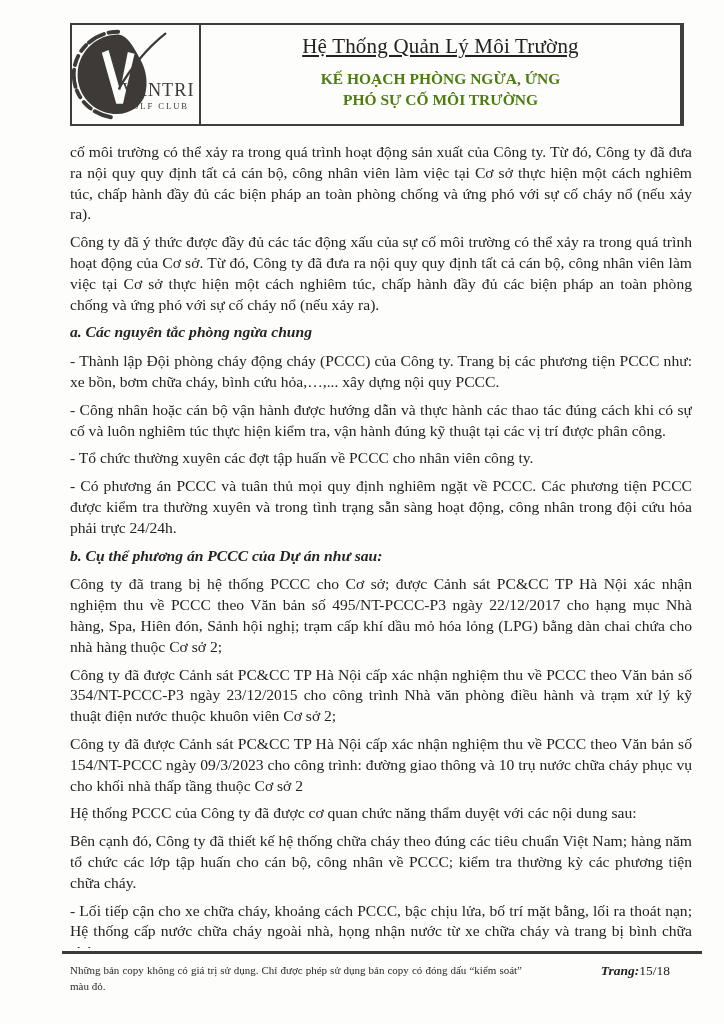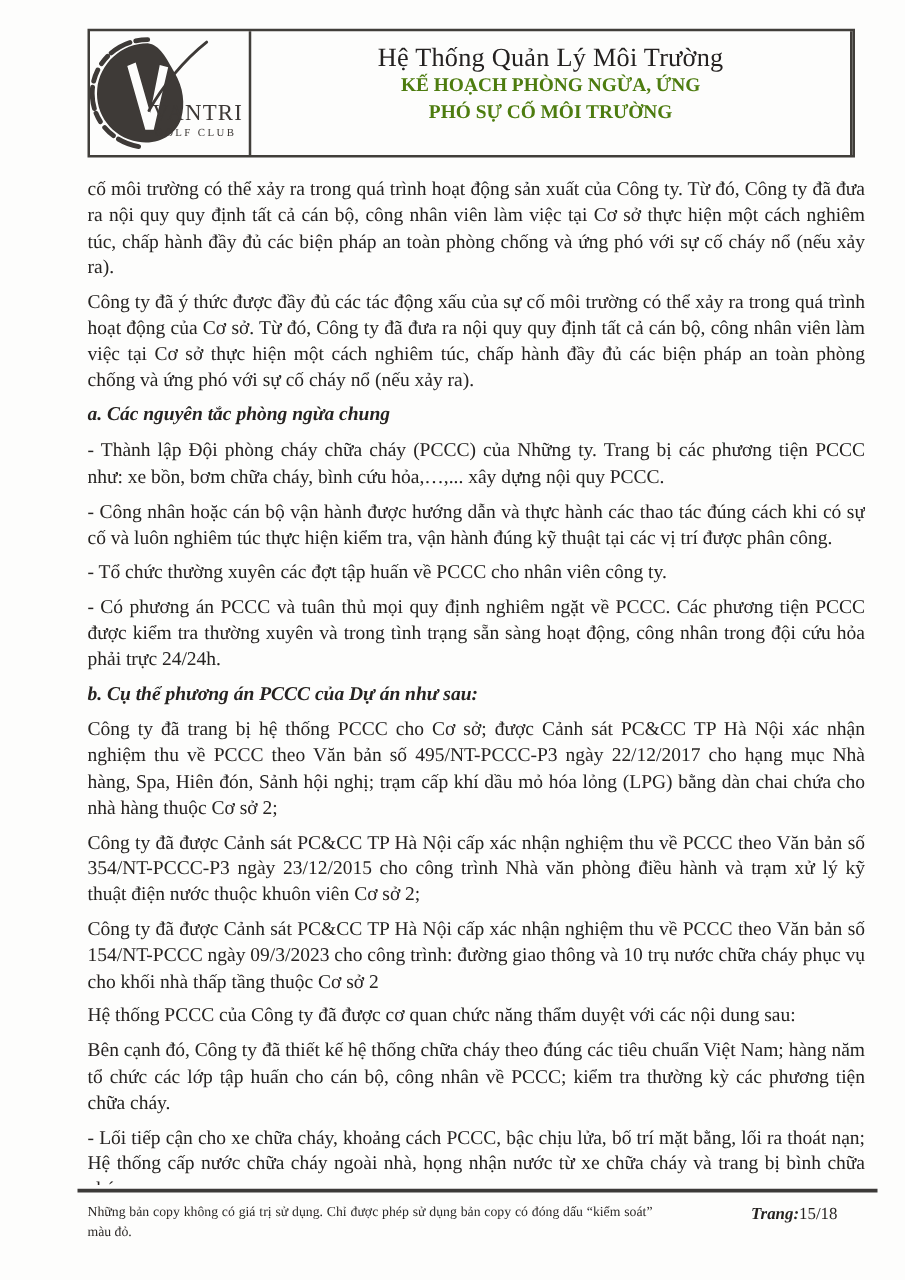--- a/index.html
+++ b/index.html
@@ -36,21 +36,22 @@
   .title-cell {
     flex: 1;
     border-right: 2px solid #413e3a;
     text-align: center;
     padding: 9px 6px 4px;
   }
   .system-title {
     font-size: 21px;
     letter-spacing: 0.2px;
     color: #242120;
-    margin-bottom: 0;
+    margin-bottom: 10px;
+    text-decoration: underline;
   }
   .doc-title {
     font-weight: bold;
     font-size: 15.5px;
     line-height: 1.35;
     color: #4d7c0f;
   }
   .meta-cell {
     width: 186px;
     display: flex;
@@ -175,21 +176,21 @@
       </div>
     </div>
 
 
   </div>
 
   <div class="body-text">
     <p>cố môi trường có thể xảy ra trong quá trình hoạt động sản xuất của Công ty. Từ đó, Công ty đã đưa ra nội quy quy định tất cả cán bộ, công nhân viên làm việc tại Cơ sở thực hiện một cách nghiêm túc, chấp hành đầy đủ các biện pháp an toàn phòng chống và ứng phó với sự cố cháy nổ (nếu xảy ra).</p>
     <p>Công ty đã ý thức được đầy đủ các tác động xấu của sự cố môi trường có thể xảy ra trong quá trình hoạt động của Cơ sở. Từ đó, Công ty đã đưa ra nội quy quy định tất cả cán bộ, công nhân viên làm việc tại Cơ sở thực hiện một cách nghiêm túc, chấp hành đầy đủ các biện pháp an toàn phòng chống và ứng phó với sự cố cháy nổ (nếu xảy ra).</p>
     <p class="heading">a. Các nguyên tắc phòng ngừa chung</p>
-    <p>- Thành lập Đội phòng cháy chữa cháy (PCCC) của Những ty. Trang bị các phương tiện PCCC như: xe bồn, bơm chữa cháy, bình cứu hỏa,…,... xây dựng nội quy PCCC.</p>
+    <p>- Thành lập Đội phòng cháy động cháy (PCCC) của Công ty. Trang bị các phương tiện PCCC như: xe bồn, bơm chữa cháy, bình cứu hỏa,…,... xây dựng nội quy PCCC.</p>
     <p>- Công nhân hoặc cán bộ vận hành được hướng dẫn và thực hành các thao tác đúng cách khi có sự cố và luôn nghiêm túc thực hiện kiểm tra, vận hành đúng kỹ thuật tại các vị trí được phân công.</p>
     <p>- Tổ chức thường xuyên các đợt tập huấn về PCCC cho nhân viên công ty.</p>
     <p>- Có phương án PCCC và tuân thủ mọi quy định nghiêm ngặt về PCCC. Các phương tiện PCCC được kiểm tra thường xuyên và trong tình trạng sẵn sàng hoạt động, công nhân trong đội cứu hỏa phải trực 24/24h.</p>
     <p class="heading">b. Cụ thể phương án PCCC của Dự án như sau:</p>
     <p>Công ty đã trang bị hệ thống PCCC cho Cơ sở; được Cảnh sát PC&amp;CC TP Hà Nội xác nhận nghiệm thu về PCCC theo Văn bản số 495/NT-PCCC-P3 ngày 22/12/2017 cho hạng mục Nhà hàng, Spa, Hiên đón, Sảnh hội nghị; trạm cấp khí dầu mỏ hóa lỏng (LPG) bằng dàn chai chứa cho nhà hàng thuộc Cơ sở 2;</p>
     <p>Công ty đã được Cảnh sát PC&amp;CC TP Hà Nội cấp xác nhận nghiệm thu về PCCC theo Văn bản số 354/NT-PCCC-P3 ngày 23/12/2015 cho công trình Nhà văn phòng điều hành và trạm xử lý kỹ thuật điện nước thuộc khuôn viên Cơ sở 2;</p>
     <p>Công ty đã được Cảnh sát PC&amp;CC TP Hà Nội cấp xác nhận nghiệm thu về PCCC theo Văn bản số 154/NT-PCCC ngày 09/3/2023 cho công trình: đường giao thông và 10 trụ nước chữa cháy phục vụ cho khối nhà thấp tầng thuộc Cơ sở 2</p>
     <p>Hệ thống PCCC của Công ty đã được cơ quan chức năng thẩm duyệt với các nội dung sau:</p>
     <p>Bên cạnh đó, Công ty đã thiết kế hệ thống chữa cháy theo đúng các tiêu chuẩn Việt Nam; hàng năm tổ chức các lớp tập huấn cho cán bộ, công nhân về PCCC; kiểm tra thường kỳ các phương tiện chữa cháy.</p>
     <p>- Lối tiếp cận cho xe chữa cháy, khoảng cách PCCC, bậc chịu lửa, bố trí mặt bằng, lối ra thoát nạn; Hệ thống cấp nước chữa cháy ngoài nhà, họng nhận nước từ xe chữa cháy và trang bị bình chữa cháy.</p>

